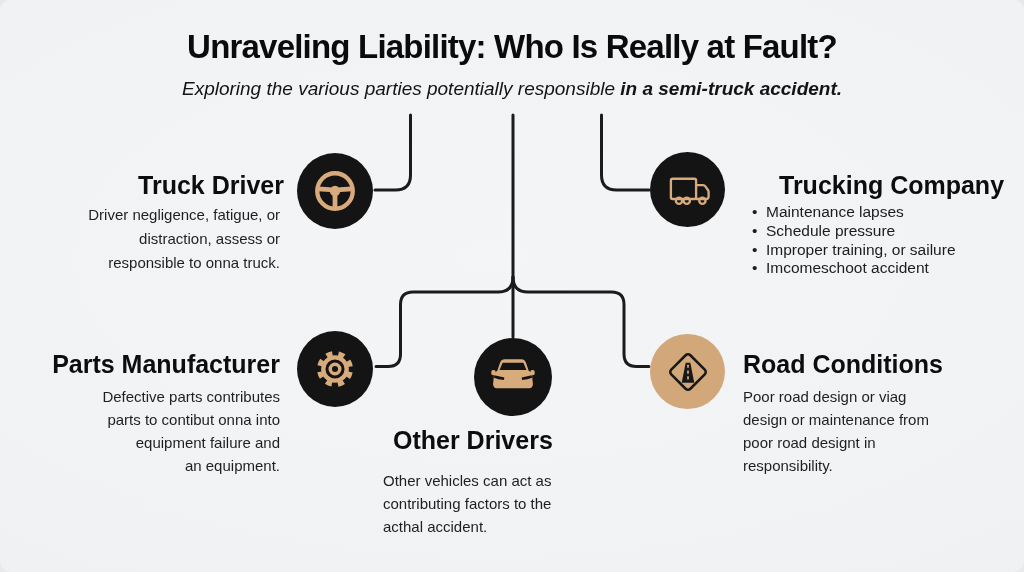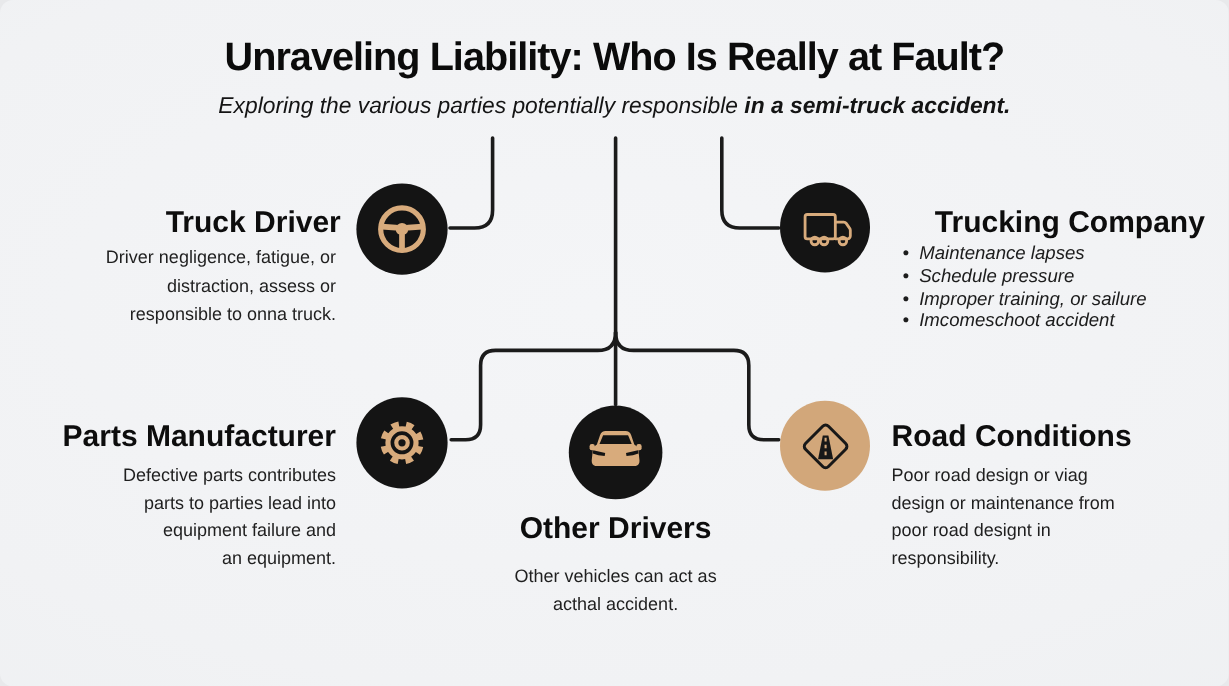--- a/index.html
+++ b/index.html
@@ -28,28 +28,28 @@
   .node-circle {
     position: absolute; border-radius: 50%; background: #141414;
     display: flex; align-items: center; justify-content: center;
   }
   .node-circle.tan { background: #d2a77a; }
   .node-label {
     position: absolute; font-size: 25px; line-height: 30px;
     font-weight: 700; color: #0d0d0d; white-space: nowrap;
   }
   .align-r { text-align: right; }
-  .align-c { text-align: center; }
+  .align-c { text-align: left; }
   .node-desc {
     position: absolute; font-size: 15px; line-height: 23px; color: #1f1f1f;
   }
   .node-desc span { display: block; white-space: nowrap; }
   .desc-wide span { line-height: 24px; }
   .bullet-list { position: absolute; list-style: none; font-size: 15.5px; line-height: 18.8px; color: #1c1c1c; }
-  .bullet-list li { position: relative; padding-left: 16px; white-space: nowrap; font-style: italic; }
+  .bullet-list li { position: relative; padding-left: 16px; white-space: nowrap; }
   .bullet-list li::before { content: "\2022"; position: absolute; left: 2px; top: 0; }
 </style>
 </head>
 <body>
 
 <div class="canvas">
 
   <svg class="connectors" viewBox="0 0 1024 572" fill="none" stroke="#1b1b1b" stroke-width="3" stroke-linecap="round">
     <path d="M410.5 115 V175 Q410.5 190 395.5 190 H375"></path>
     <path d="M601.5 115 V175 Q601.5 190 616.5 190 H649"></path>
@@ -97,38 +97,39 @@
   <div class="node-circle" style="left:297px; top:331px; width:76px; height:76px;">
     <svg width="52" height="52" viewBox="0 0 60 60" fill="none" stroke="#d8ab7c">
       <circle cx="30" cy="30" r="17.5" stroke-width="6.5" stroke-dasharray="6.9 6.85" transform="rotate(11 30 30)"></circle>
       <circle cx="30" cy="30" r="13.5" stroke-width="5"></circle>
       <circle cx="30" cy="30" r="5.5" stroke-width="4"></circle>
     </svg>
   </div>
   <div class="node-label align-r" style="left:40px; top:349px; width:240px;">Parts Manufacturer</div>
   <div class="node-desc align-r" style="left:40px; top:385px; width:240px;">
     <span>Defective parts contributes</span>
-    <span>parts to parties lead into</span>
+    <span>parts to contibut onna into</span>
     <span>equipment failure and</span>
     <span>an equipment.</span>
   </div>
 
   <div class="node-circle" style="left:474px; top:338px; width:78px; height:78px;">
     <svg width="52" height="52" viewBox="0 0 60 60">
       <rect x="5" y="22" width="5" height="6" rx="2" fill="#d8ab7c"></rect>
       <rect x="50" y="22" width="5" height="6" rx="2" fill="#d8ab7c"></rect>
       <path d="M10.5 43 Q7 42 7 38 L8 28.5 Q8.5 24.5 12 22.5 L15 13.5 Q16.5 9.5 20.5 9.5 H39.5 Q43.5 9.5 45 13.5 L48 22.5 Q51.5 24.5 52 28.5 L53 38 Q53 42 49.5 43 Z" fill="#d8ab7c"></path>
       <path d="M18 13.5 H42 L45.5 22 H14.5 Z" fill="#141414"></path>
       <path d="M8.5 28 L20 30.5 L19.5 33.5 Q13 33 8 31 Z" fill="#141414"></path>
       <path d="M51.5 28 L40 30.5 L40.5 33.5 Q47 33 52 31 Z" fill="#141414"></path>
     </svg>
   </div>
   <div class="node-label align-c" style="left:393px; top:425px; width:240px;">Other Drivers</div>
   <div class="node-desc align-c" style="left:383px; top:469px; width:260px;">
     <span>Other vehicles can act as</span>
+    <span>contributing factors to the</span>
     <span>acthal accident.</span>
   </div>
 
   <div class="node-circle tan" style="left:650px; top:334px; width:75px; height:75px;">
     <svg width="58" height="58" viewBox="0 0 60 60">
       <rect x="16" y="16" width="28" height="28" rx="3.5" transform="rotate(45 30 30)" fill="none" stroke="#181818" stroke-width="2.6"></rect>
       <path d="M27.6 20.5 H32.4 L36.5 41 H23.5 Z" fill="#181818"></path>
       <line x1="30" y1="22.5" x2="30" y2="39.5" stroke="#d2a77a" stroke-width="1.8" stroke-dasharray="3.2 2.8"></line>
     </svg>
   </div>

